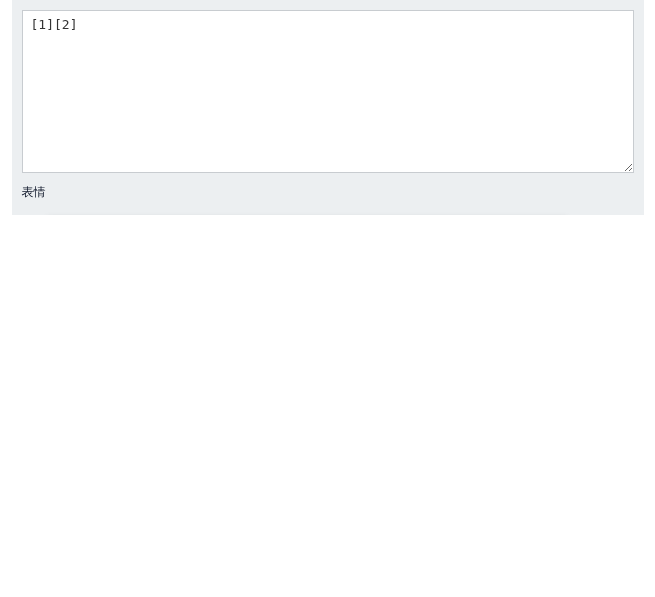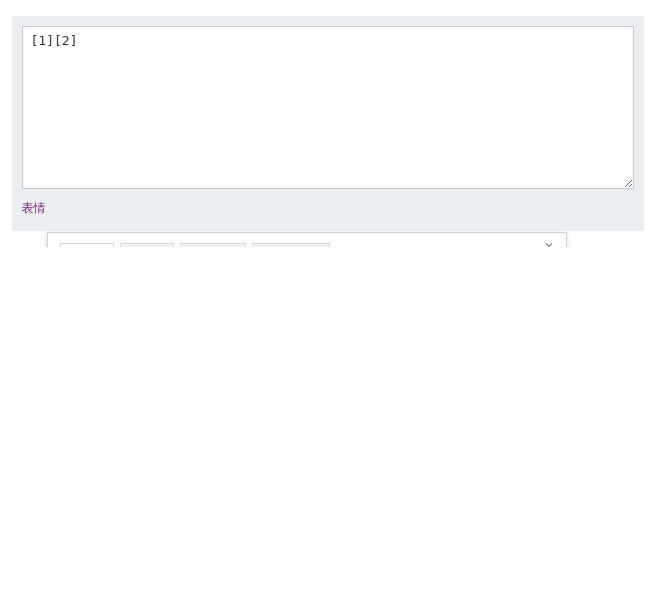--- a/index.html
+++ b/index.html
@@ -1,20 +1,20 @@
 <!DOCTYPE html>
 <html><head>
 <meta charset="utf-8">
 <style>
   * { box-sizing: border-box; margin: 0; padding: 0; }
   body { font-family: Arial, "Microsoft YaHei", sans-serif; font-size: 12px; background: #fff; width: 655px; }
-  .editor-panel { background: #eceff1; padding: 10px 10px 14px 10px; width: 632px; margin: 16px auto; position: relative; }
+  .editor-panel { background: #eceff1; padding: 10px 10px 14px 10px; width: 632px; margin: 0 auto; position: relative; }
   .textarea { width: 100%; height: 163px; border: 1px solid #c8ccd0; background: #fff; padding: 6px 8px; font-family: monospace; font-size: 13px; resize: both; color: #333; }
   .link-row { margin-top: 8px; }
-  .emoji-link { color: #701a75; text-decoration: none; font-size: 12px; cursor: pointer; }
+  .emoji-link { color: #0f172a; text-decoration: none; font-size: 12px; cursor: pointer; }
   .emoji-popup { position: absolute; left: 35px; top: 216px; width: 520px; background: #fff; border: 1px solid #d0d0d0; box-shadow: 0 2px 6px rgba(0,0,0,0.15); padding: 10px 12px 14px 12px; }
   .close-btn { position: absolute; right: 8px; top: 4px; font-size: 16px; color: #888; cursor: pointer; line-height: 1; padding: 2px 4px; }
   .tabs { display: flex; gap: 6px; margin-bottom: 12px; }
   .tab { border: 1px solid #d6d6d6; background: #f3f3f3; color: #666; padding: 6px 14px; font-size: 12px; cursor: pointer; }
   .tab.active { background: #fff; border-bottom: 1px solid #fff; color: #333; }
   .emoji-grid { border-right: 1px solid #eee0b0; border-bottom: 1px solid #eee0b0; display: flex; flex-wrap: wrap; width: 490px; }
   .emoji-wrap { width: 35px; height: 35px; border-left: 1px solid #eee0b0; border-top: 1px solid #eee0b0; display: flex; align-items: center; justify-content: center; cursor: pointer; }
   .face { width: 24px; height: 24px; border-radius: 50%; background: radial-gradient(circle at 40% 35%, #ffee8a, #fbc400); position: relative; box-shadow: inset -1px -2px 2px rgba(160,100,0,0.35); }
   .face::before, .face::after { content: ""; position: absolute; background: #5b3a00; border-radius: 50%; }
   .face.eyes::before { width: 3px; height: 4px; left: 6px; top: 8px; }

